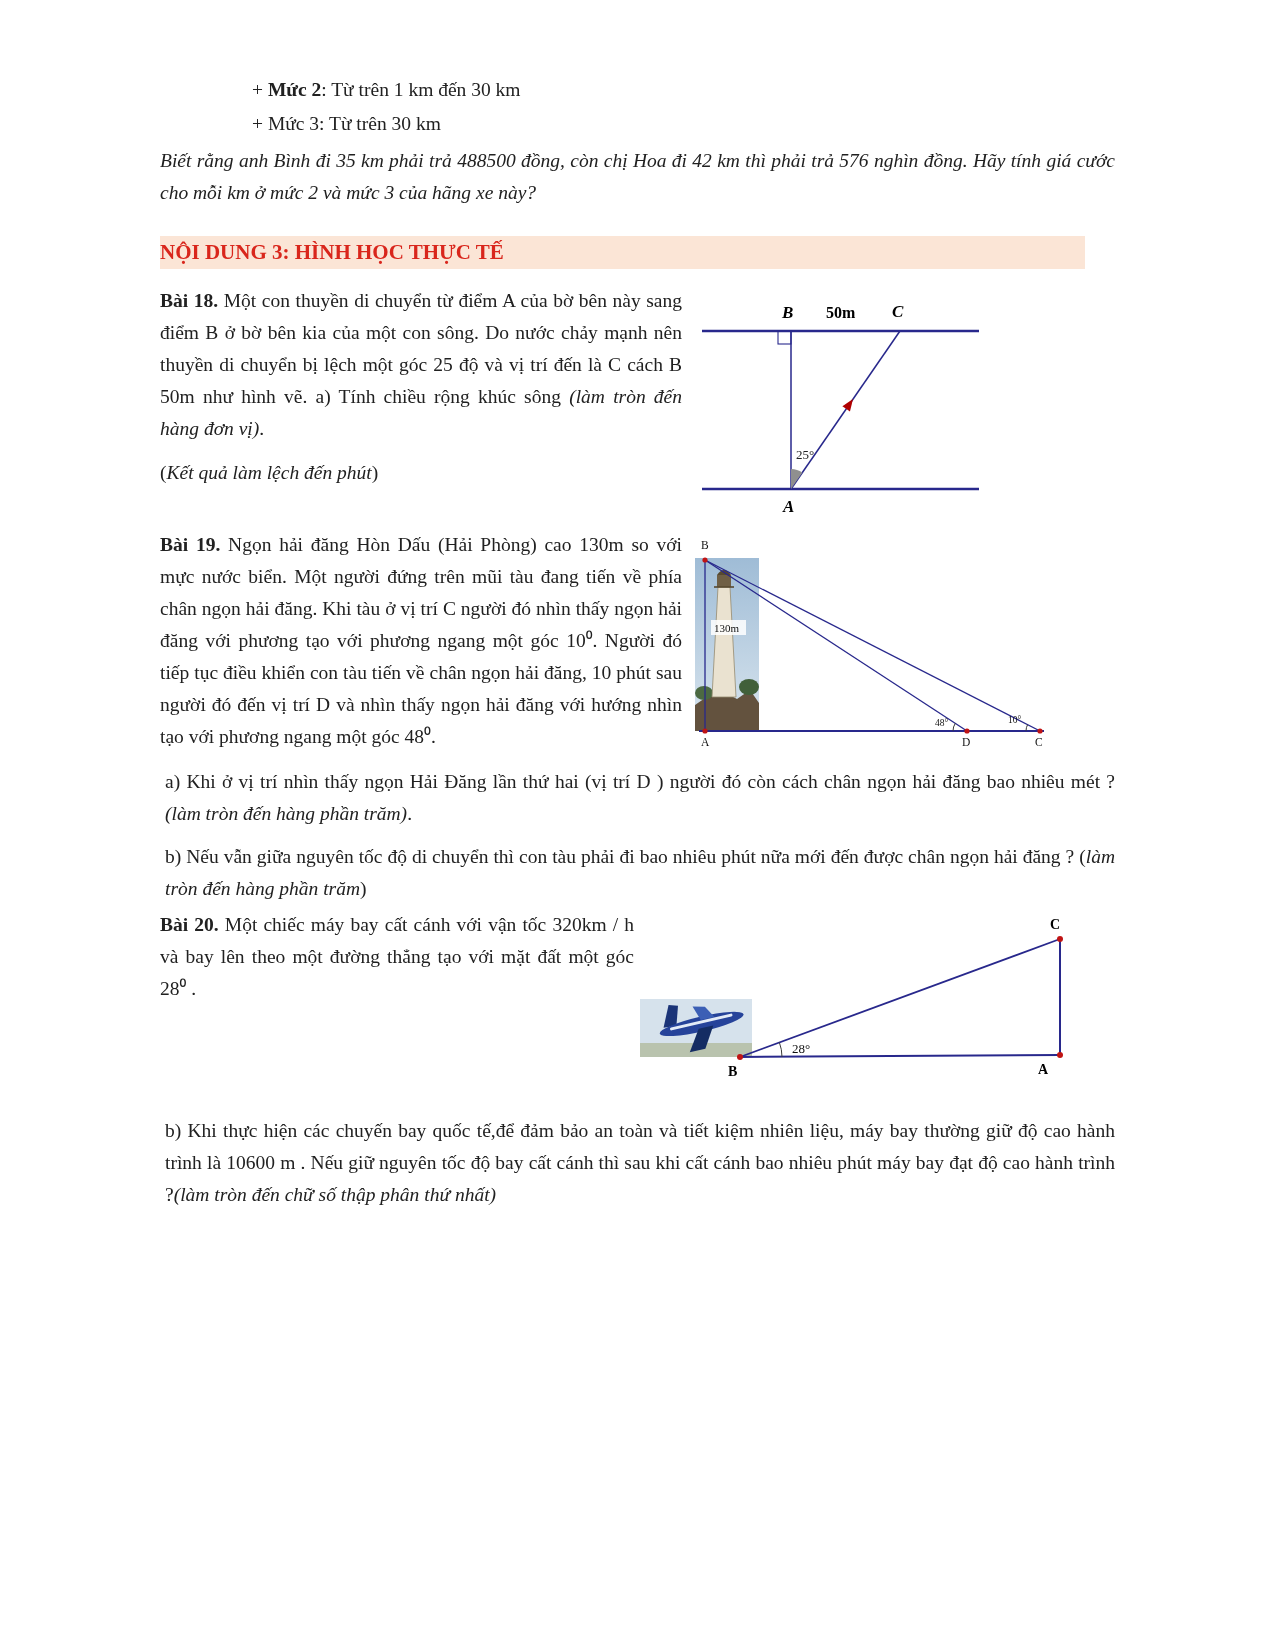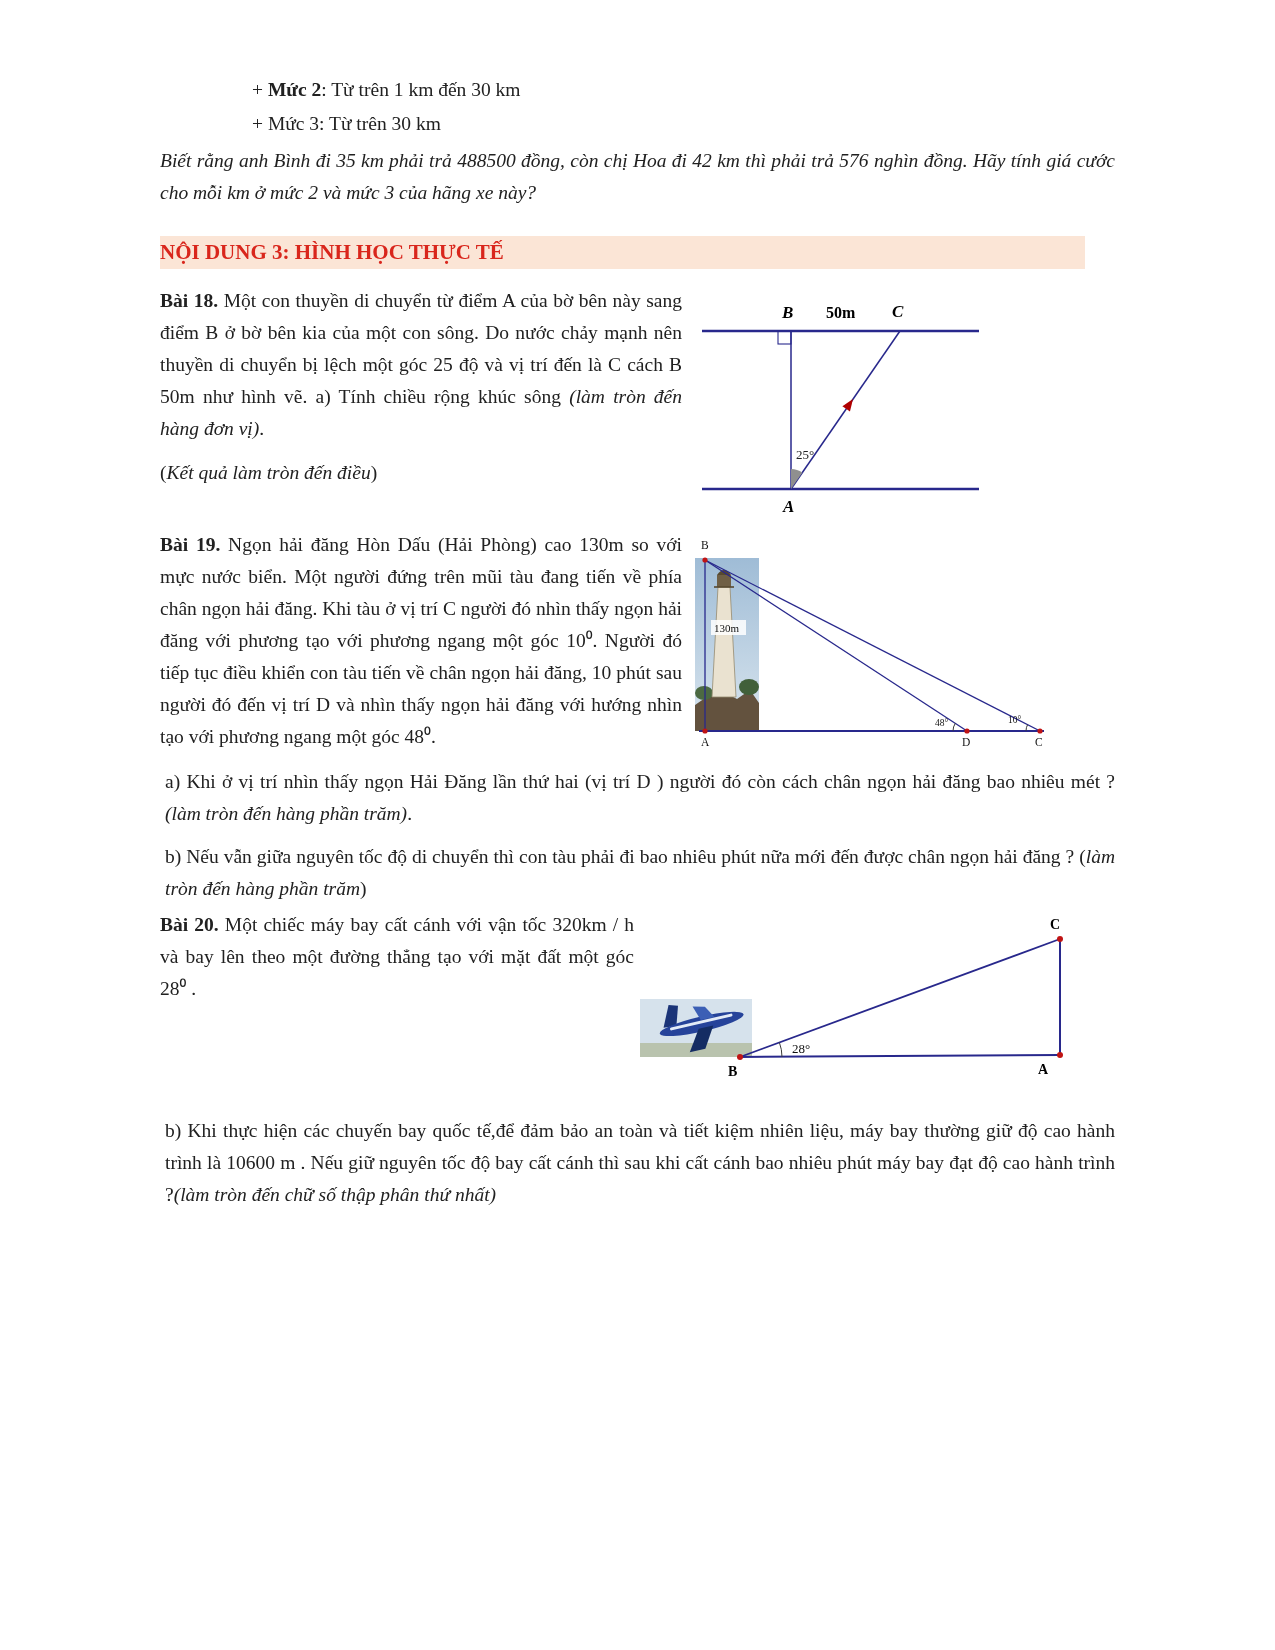--- a/index.html
+++ b/index.html
@@ -55,21 +55,21 @@
 
   <p class="muc-line"><span>+ </span><span style="font-weight: bold;">Mức 2</span><span>: Từ trên 1 km đến 30 km</span></p>
   <p class="muc-line"><span>+ </span><span style="font-weight: normal;">Mức 3</span><span>: Từ trên 30 km</span></p>
   <p class="para intro-para">Biết rằng anh Bình đi 35 km phải trả 488500 đồng, còn chị Hoa đi 42 km thì phải trả 576 nghìn đồng. Hãy tính giá cước cho mỗi km ở mức 2 và mức 3 của hãng xe này?</p>
 
   <div class="section-bar">NỘI DUNG 3: HÌNH HỌC THỰC TẾ</div>
 
   <div class="two-col bai18">
     <div class="col-text">
       <p class="para"><span style="font-weight: bold;">Bài 18.</span><span> Một con thuyền di chuyển từ điểm A của bờ bên này sang điểm B ở bờ bên kia của một con sông. Do nước chảy mạnh nên thuyền di chuyển bị lệch một góc 25 độ và vị trí đến là C cách B 50m như hình vẽ. a) Tính chiều rộng khúc sông </span><span style="font-style: italic;">(làm tròn đến hàng đơn vị)</span><span>.</span></p>
-      <p class="note"><span>(</span><span style="font-style: italic;">Kết quả làm tròn đến điều</span><span>)</span></p>
+      <p class="note"><span>(</span><span style="font-style: italic;">Kết quả làm lệch đến phút</span><span>)</span></p>
     </div>
     <div class="col-fig fig18">
       <svg width="290" height="228" viewBox="0 0 290 228">
         <g>
           <line class="geo" x1="6" y1="40" x2="283" y2="40" stroke-width="2.6"></line>
           <line class="geo" x1="6" y1="198" x2="283" y2="198" stroke-width="2.6"></line>
         </g>
         <rect class="geo" x="82" y="40" width="13" height="13" stroke-width="1.1"></rect>
         <line class="geo" x1="95" y1="40" x2="95" y2="198" stroke-width="1.5"></line>
         <line class="geo" x1="95" y1="198" x2="204" y2="40" stroke-width="1.5"></line>

